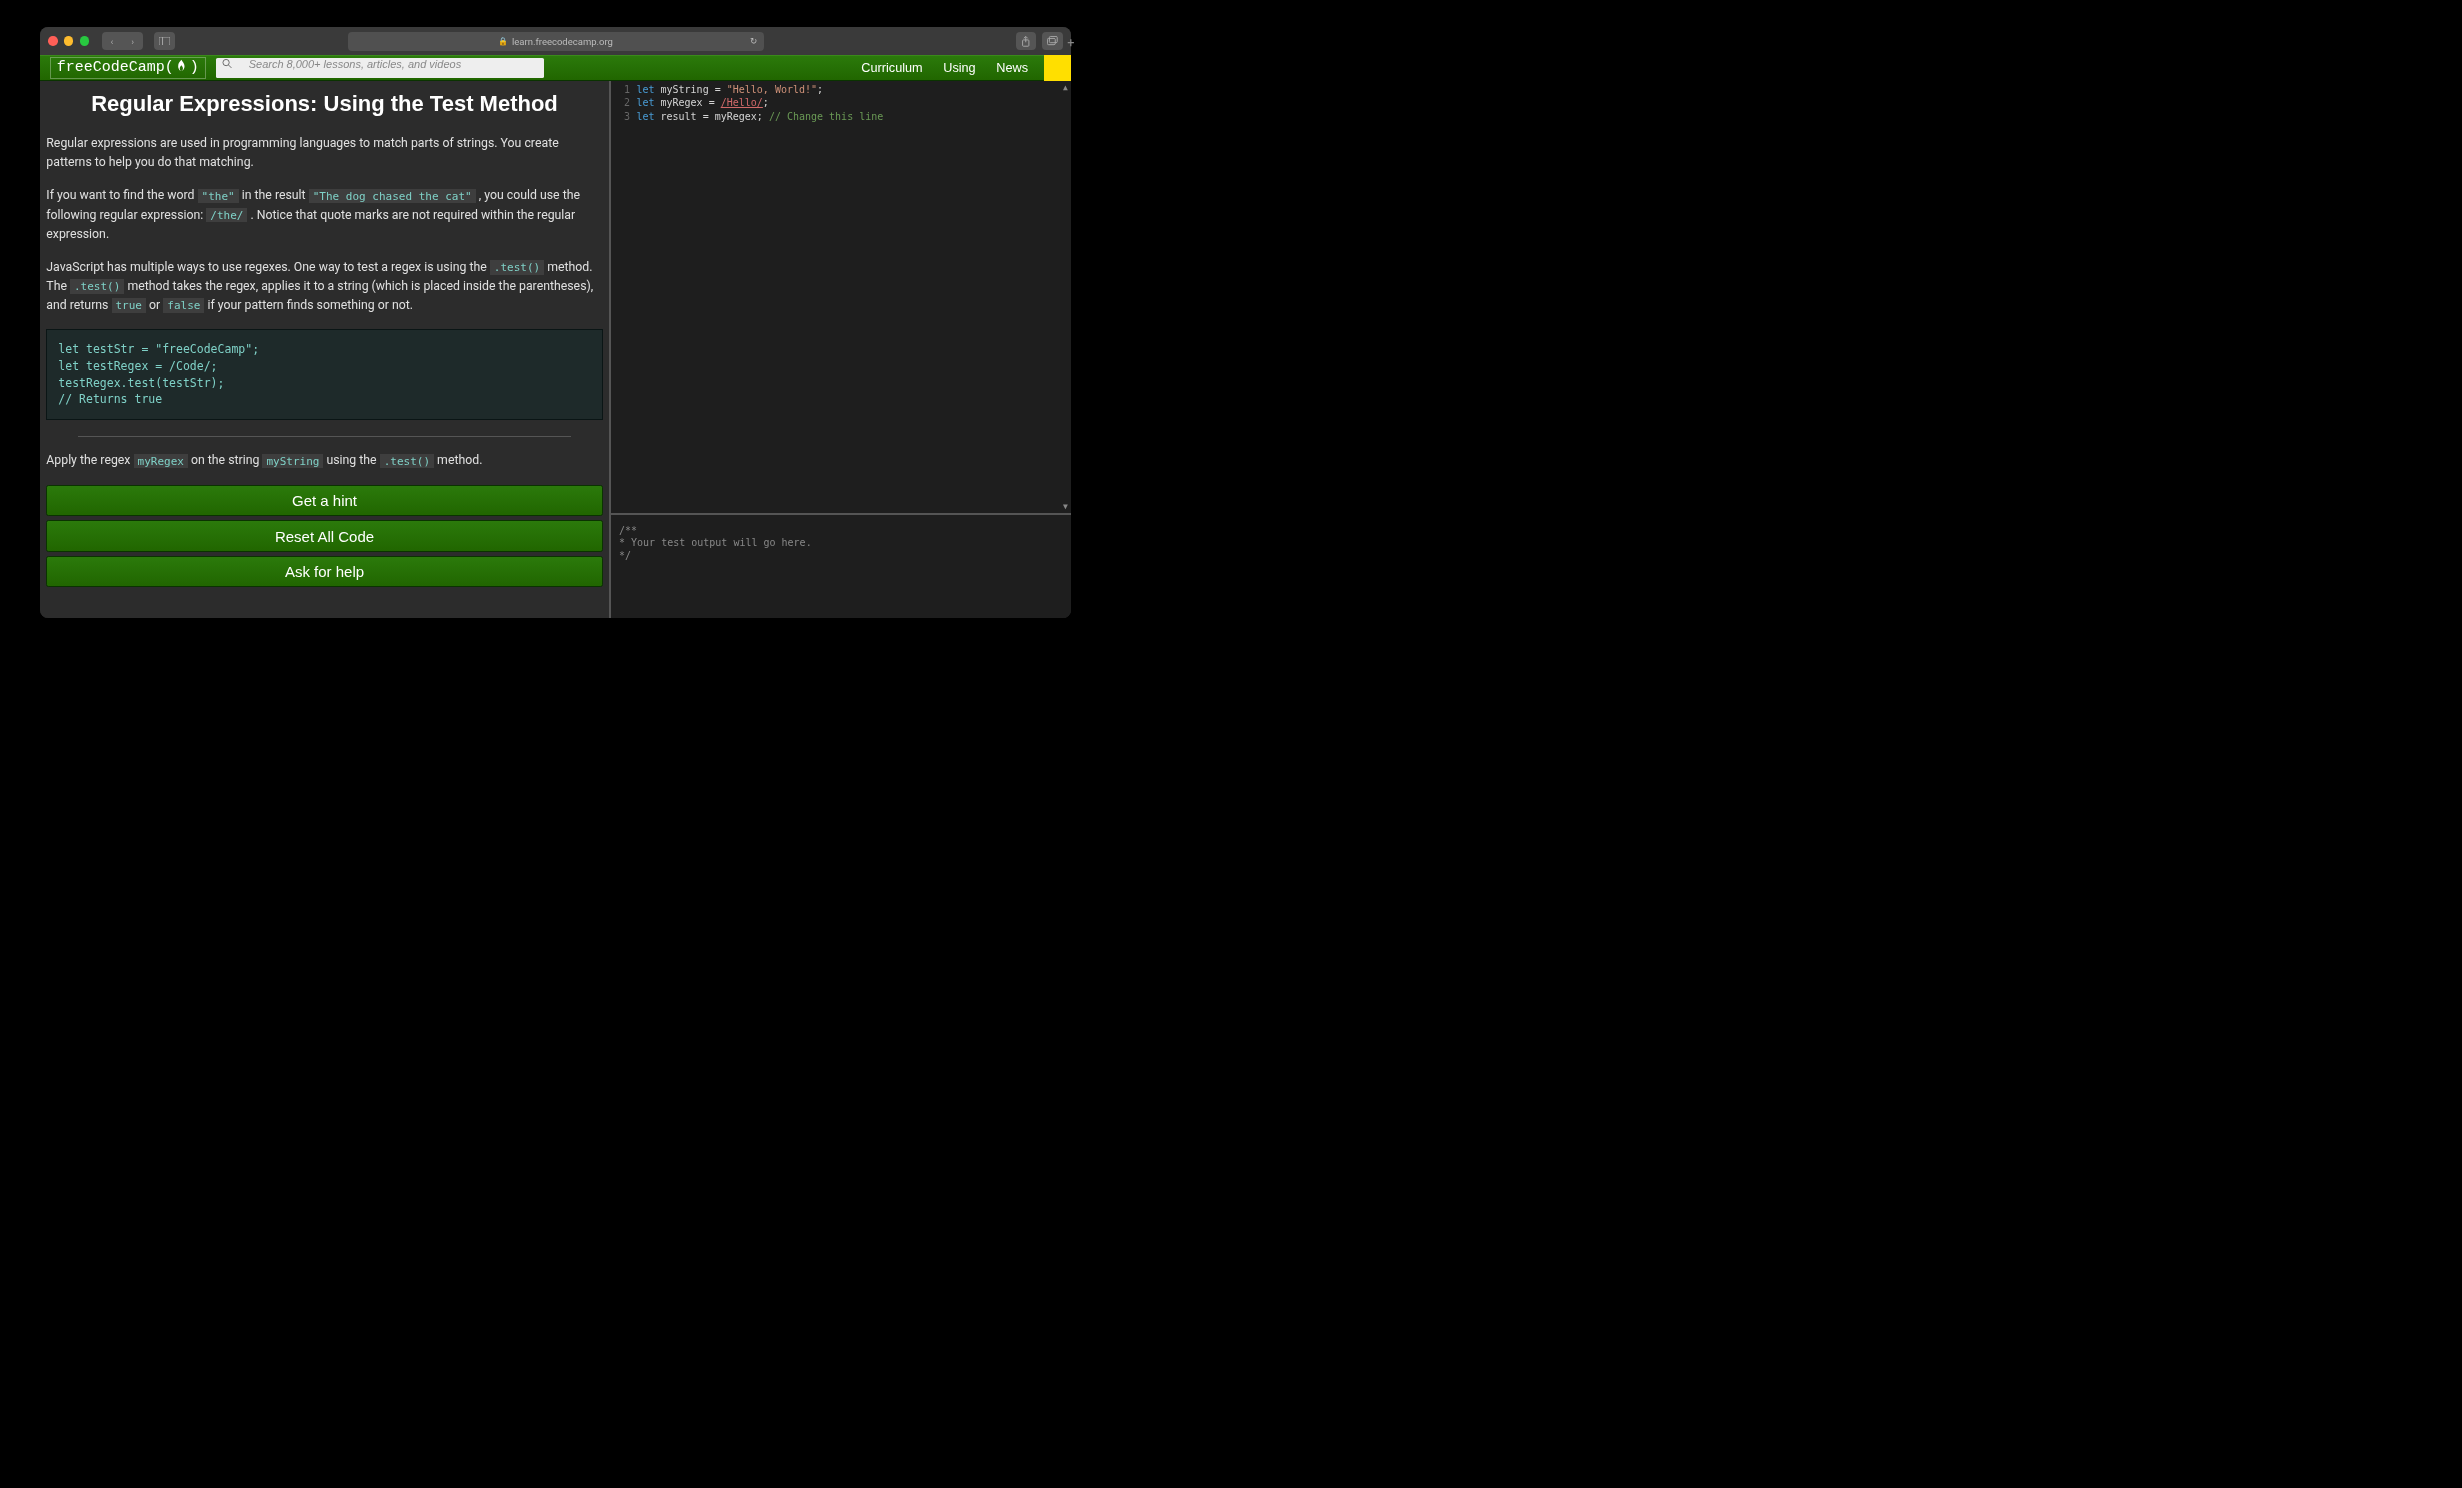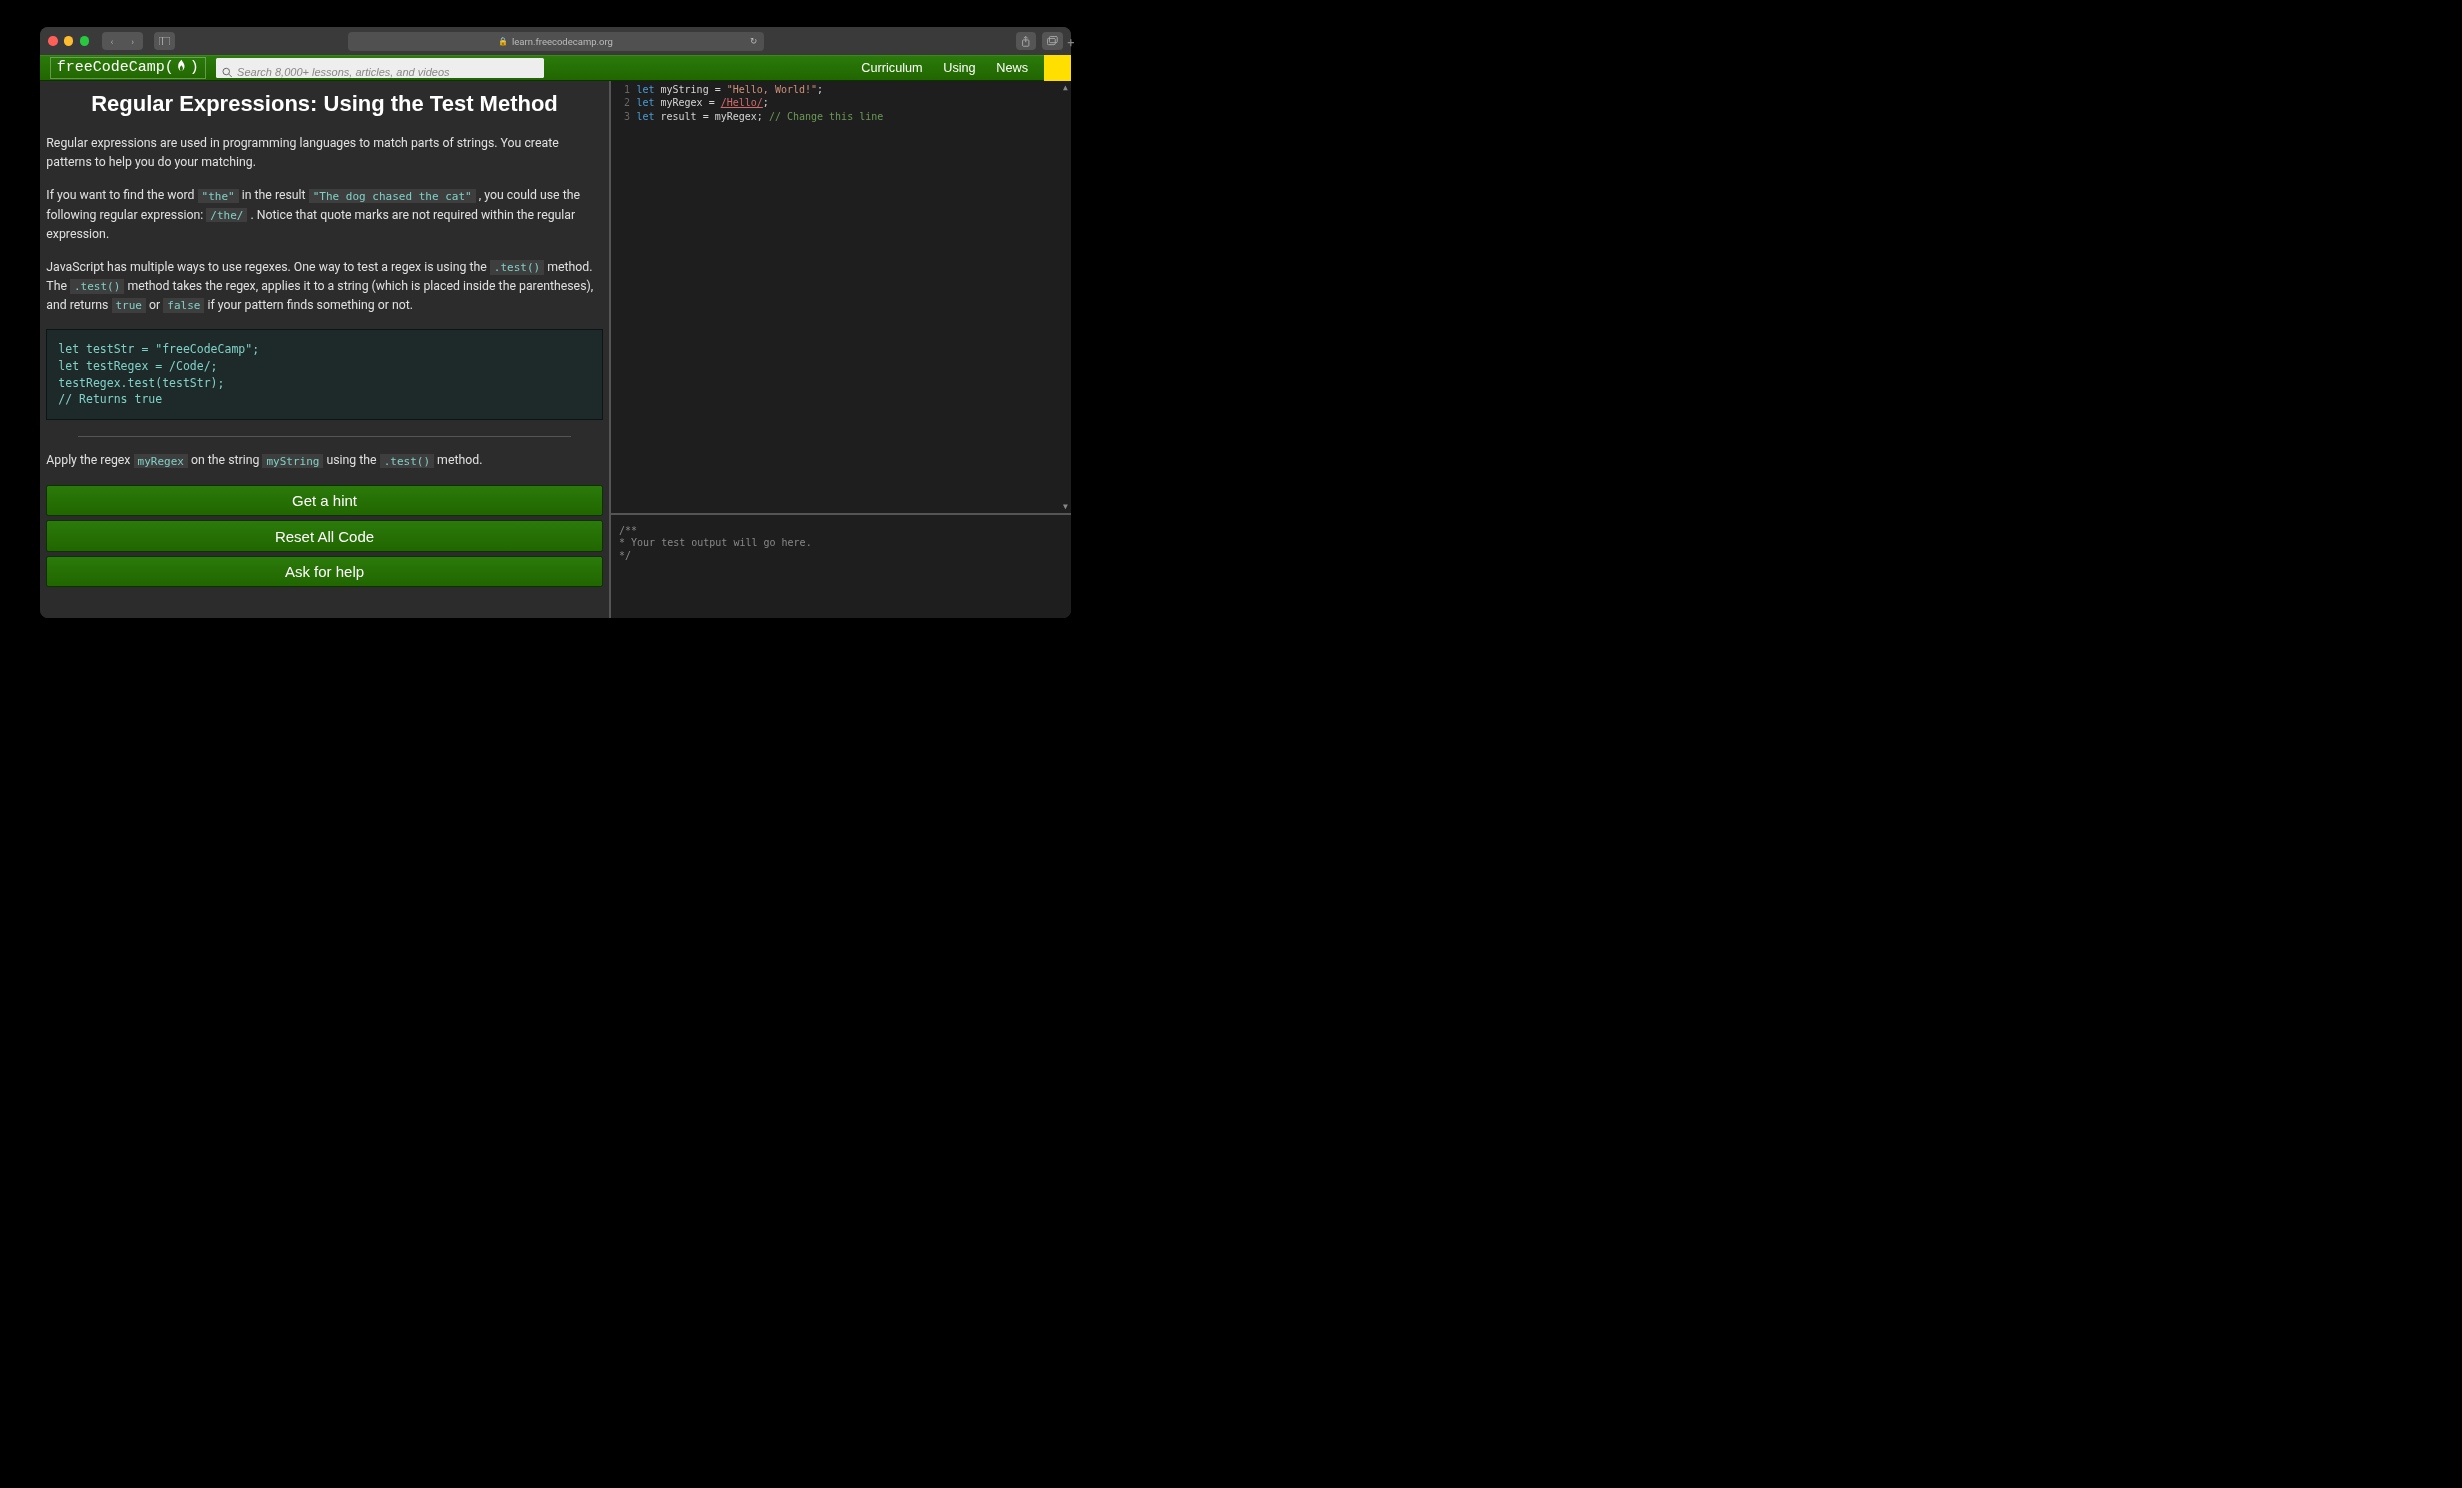--- a/index.html
+++ b/index.html
@@ -69,21 +69,21 @@
   .brand{
     color:#fff; font-family:"Courier New",monospace; font-size:15px;
     display:flex; align-items:center; gap:1.6px;
     border:0.8px solid rgba(255,255,255,0.3); padding:0.8px 6.3px;
   }
   .brand .fire{font-size:12px;}
   .search-wrap{
     margin-left:9.5px;
     width:328px; height:20.6px;
     background:#eee; border-radius:1.6px;
-    display:flex; align-items:flex-end; padding:0 6.3px;
+    display:flex; align-items:flex-start; padding:0 6.3px;gap:12px;
   }
   .search-wrap svg{width:11px;height:11px;fill:#666;}
   .search-wrap input{
     border:none; background:transparent; outline:none;
     margin-left:4.8px; width:100%; font-size:11px; color:#333;
     font-style:italic;
   }
   .search-wrap input::placeholder{color:#888;}
   .nav-links{ margin-left:auto; display:flex; gap:20.6px; font-family:-apple-system,sans-serif;}
   .nav-links a{color:#fff; font-size:12.7px; font-weight:500;}
@@ -228,21 +228,21 @@
       <a>News</a>
     </div>
     <div class="menu-btn"></div>
   </div>
 
   <div class="main">
 
     <div class="left-pane">
       <h1 class="lesson-title">Regular Expressions: Using the Test Method</h1>
 
-      <p class="prose">Regular expressions are used in programming languages to match parts of strings. You create patterns to help you do your matching.</p>
+      <p class="prose">Regular expressions are used in programming languages to match parts of strings. You create patterns to help you do that matching.</p>
 
       <p class="prose">
         <span>If you want to find the word </span><code class="inline">"the"</code><span> in the result </span><code class="inline">"The dog chased the cat"</code><span> , you could use the following regular expression: </span><code class="inline">/the/</code><span> . Notice that quote marks are not required within the regular expression.</span>
       </p>
 
       <p class="prose">
         <span>JavaScript has multiple ways to use regexes. One way to test a regex is using the </span><code class="inline">.test()</code><span> method. The </span><code class="inline">.test()</code><span> method takes the regex, applies it to a string (which is placed inside the parentheses), and returns </span><code class="inline">true</code><span> or </span><code class="inline">false</code><span> if your pattern finds something or not.</span>
       </p>
 
       <div class="codeblock">let testStr = "freeCodeCamp";

